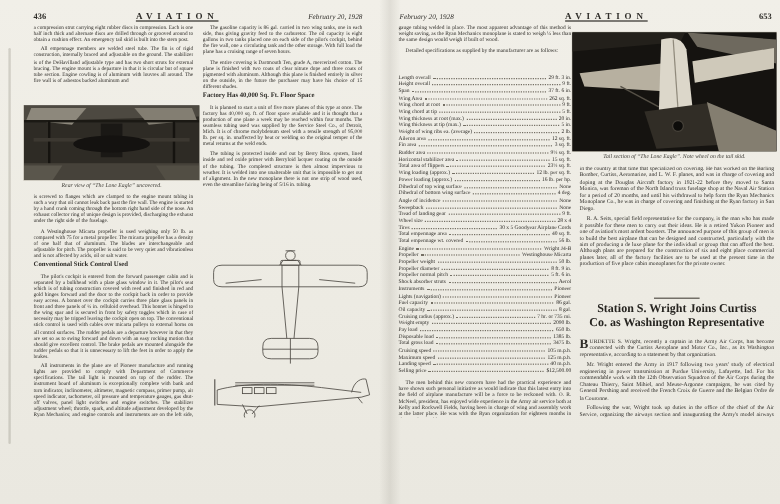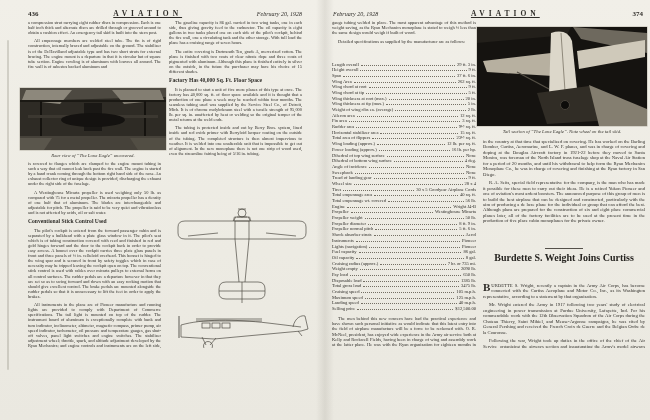--- a/index.html
+++ b/index.html
@@ -158,21 +158,21 @@
           <circle cx="83" cy="181" r="3.5"></circle>
       </svg>
     </div>
     <div class="photo-caption" style="left:165px;top:391px;width:152px;">Three view drawing of “The Lone Eagle”</div>
   </div>
 
   <div class="page page-right">
     <div class="masthead">
       <span class="issue-date">February 20, 1928</span>
       <span class="mag-title">AVIATION</span>
-      <span class="page-num">374</span>
+      <span class="page-num">653</span>
     </div>
 
     <div class="flow fs-r" style="left:7px;top:20px;width:144px;height:40px;overflow:hidden;">
       <p class="noindent">gauge tubing welded in place. The most apparent advantage of this method is weight saving, as the Ryan Mechanics monoplane is stated to weigh ¼ less than the same design would weigh if built of wood.</p>
       <p>Detailed specifications as supplied by the manufacturer are as follows:</p>
     </div>
 
     <div class="spec-list" style="left:7px;top:61px;width:144px;">
         <div class="spec-row">
           <span class="spec-label">Length overall</span>
@@ -420,21 +420,22 @@
     <div class="photo-caption" style="left:152px;top:129px;width:170px;">Tail section of “The Lone Eagle”. Note wheel on the tail skid.</div>
 
     <div class="flow fs-r2" style="left:158px;top:139px;width:162px;height:107px;overflow:hidden;">
       <p class="noindent">in the country at that time that specialized on covering. He has worked on the Barling Bomber, Curtiss, Aeromarine, and L. W. F. planes, and was in charge of covering and doping at the Douglas Aircraft factory in 1921-22 before they moved to Santa Monica, was foreman of the North Island truss fuselage shop at the Naval Air Station for a period of 20 months, and until his withdrawal to help form the Ryan Mechanics Monoplane Co., he was in charge of covering and finishing at the Ryan factory in San Diego.</p>
       <p>R. A. Seits, special field representative for the company, is the man who has made it possible for these men to carry out their ideas. He is a retired Yukon Pioneer and one of aviation's most ardent boosters. The announced purpose of this group of men is to build the best airplane that can be designed and constructed, particularly with the aim of producing a de luxe plane for the individual or group that can afford the best. Although plans are prepared for the construction of six and eight place commercial planes later, all of the factory facilities are to be used at the present time in the production of five place cabin monoplanes for the private owner.</p>
     </div>
 
     <div class="headline-block">
       <div class="headline-rule"></div>
       <div class="headline">
-        <div>Burdette S. Weight Joins Curtiss</div>
+        <div>Station S. Wright Joins Curtiss</div>
+        <div>Co. as Washington Representative</div>
       </div>
     </div>
 
     <div class="flow fs-r2" style="left:158px;top:283px;width:162px;height:134px;overflow:hidden;">
       <p class="noindent"><span class="dropcap">B</span><span>URDETTE S. Wright, recently a captain in the Army Air Corps, has become connected with the Curtiss Aeroplane and Motor Co., Inc., as its Washington representative, according to a statement by that organization.</span></p>
       <p>Mr. Wright entered the Army in 1917 following two years' study of electrical engineering in power transmission at Purdue University, Lafayette, Ind. For his commendable work with the 12th Observation Squadron of the Air Corps during the Chateau Thierry, Saint Mihiel, and Meuse-Argonne campaigns, he was cited by General Pershing and received the French Croix de Guerre and the Belgian Ordre de la Couronne.</p>
       <p>Following the war, Wright took up duties in the office of the chief of the Air Service, organizing the airways section and inaugurating the Army's model airways system. In 1925 he became director of flying at Kelly Field, San Antonio, Tex., serving in this capacity until 1927. He was chief of the Information Division of the Air Corps, Washington, D. C., from that date until Jan. 18 of this year.</p>
       <p>Wright holds the rating of airplane pilot and observer in the Army as well as a pilot's license from the Aeronautics Branch of the Department of Commerce. His flying time exceeds 2,500 hr.</p>
     </div>
   </div>

